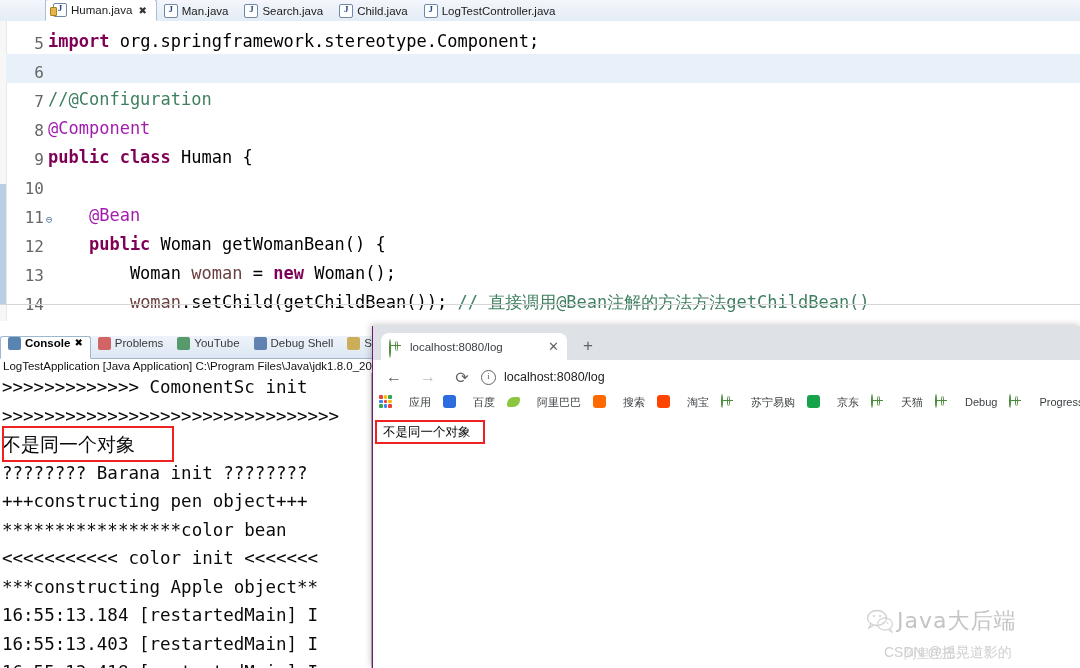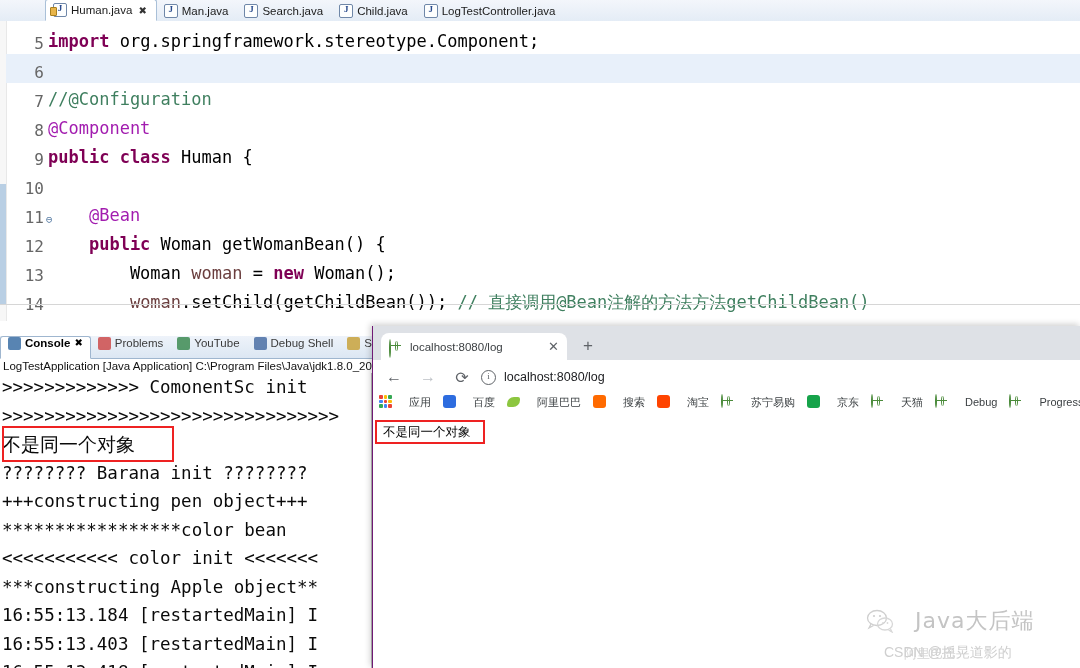--- a/index.html
+++ b/index.html
@@ -192,21 +192,21 @@
   }
   .redbox-browser{
     position:absolute;left:2px;top:94px;width:110px;height:24px;
     border:2px solid #ee2222;box-sizing:border-box;
     display:flex;align-items:center;padding-left:6px;
   }
   .redbox-browser span{font-size:12.5px;color:#000;}
 
   
   .wm-main{
-    position:absolute;left:866px;top:606px;display:flex;align-items:center;gap:21px;
+    position:absolute;left:866px;top:606px;display:flex;align-items:center;gap:3px;
     color:#c9c9c9;
   }
   .wm-text{
     font-size:22px;color:#c4c4c4;letter-spacing:1px;
     font-family:"DejaVu Sans",sans-serif;
   }
   .wm-chat{position:relative;width:28px;height:24px;}
   .wm-sub{
     position:absolute;left:884px;top:644px;font-size:14px;color:#cfcfcf;
     letter-spacing:0px;white-space:nowrap;

